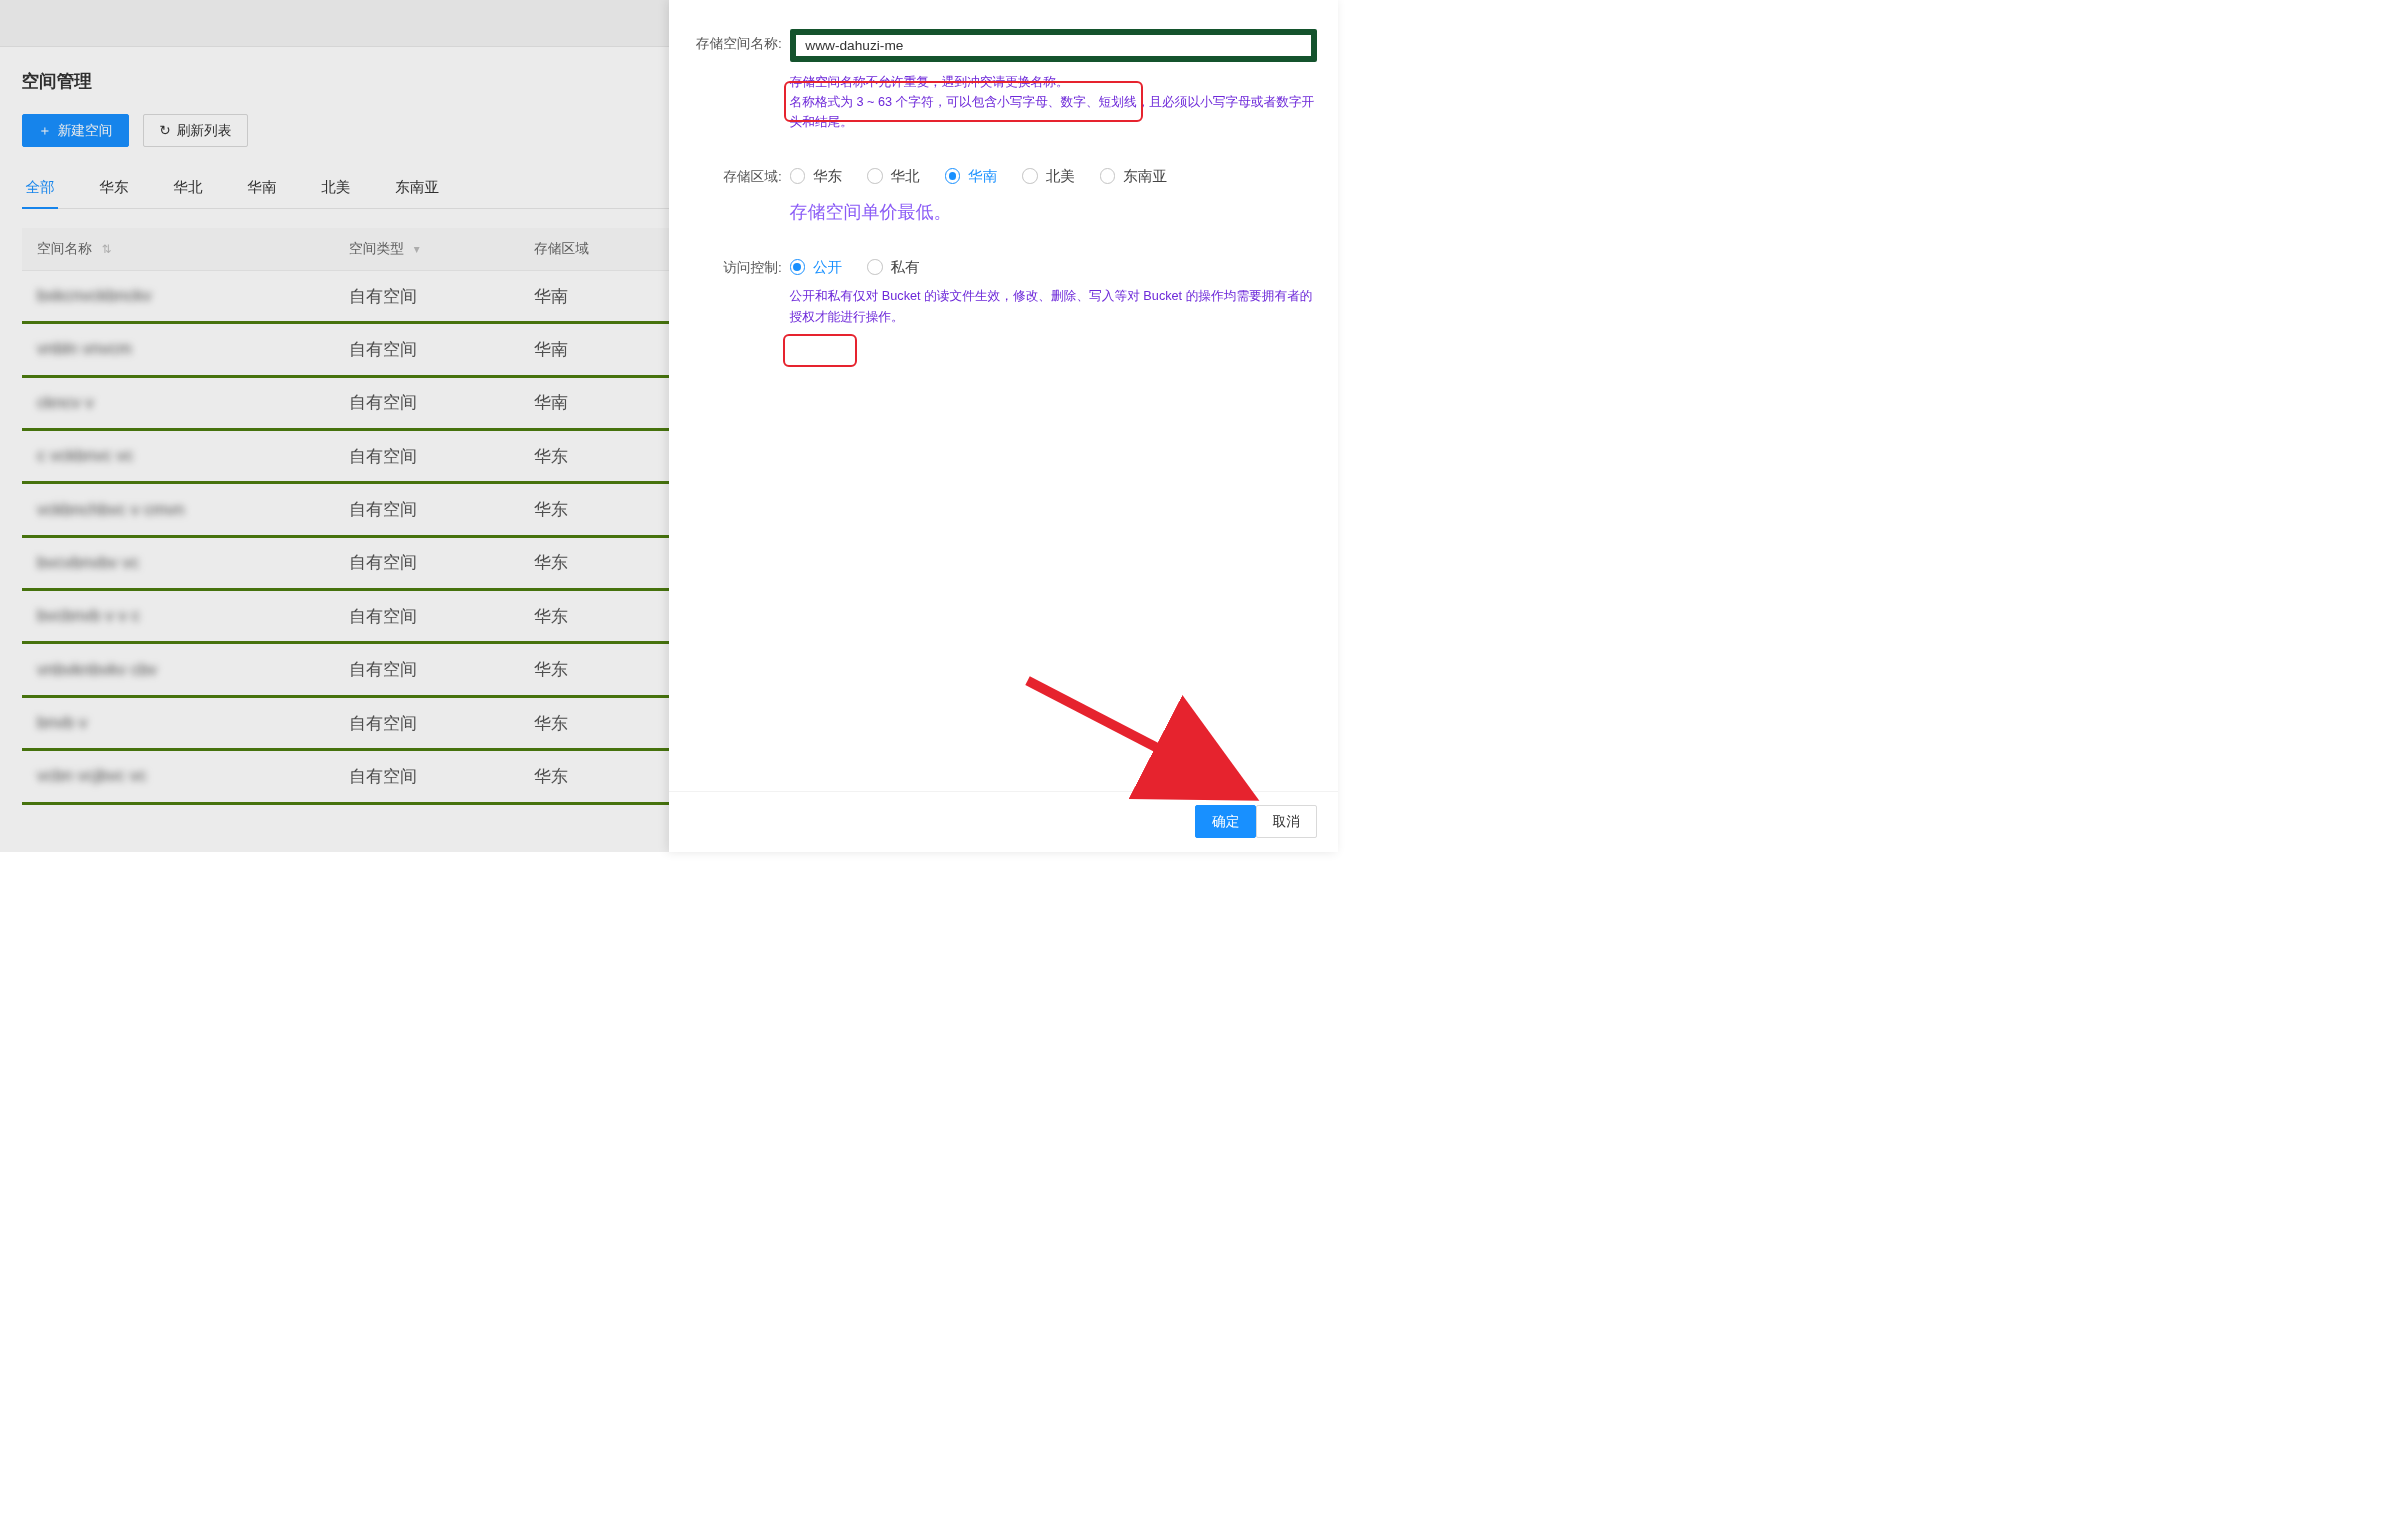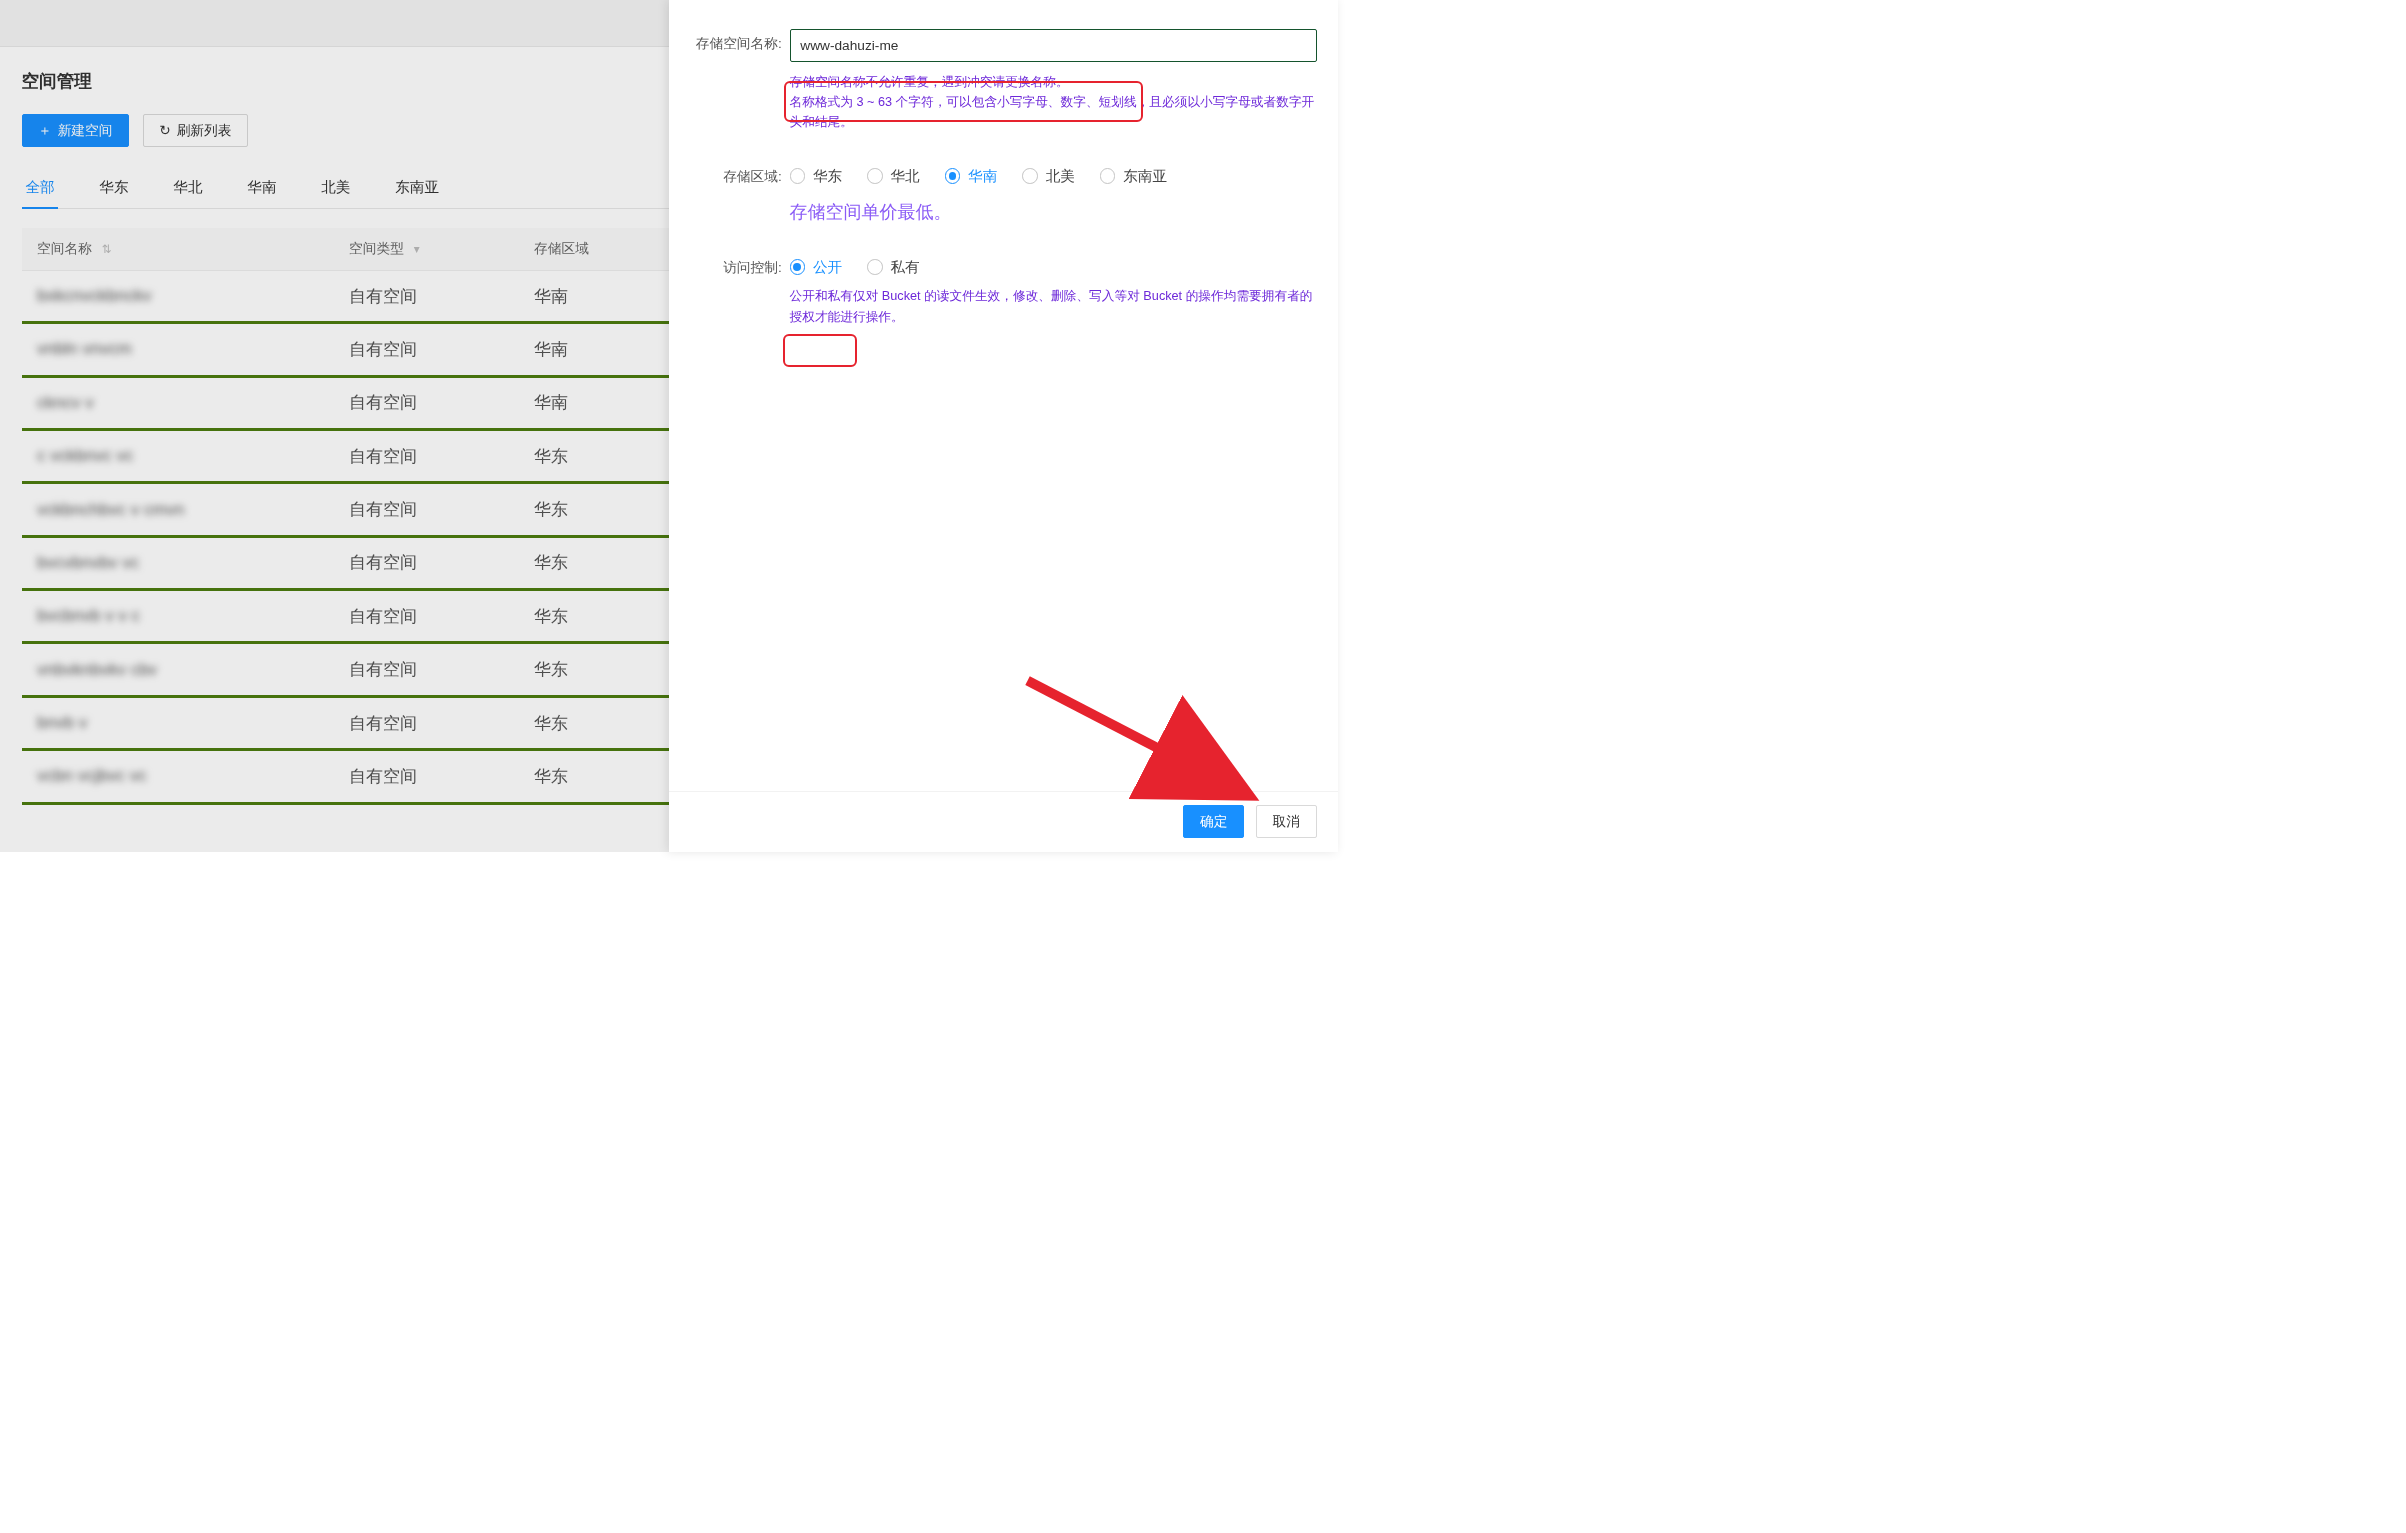--- a/index.html
+++ b/index.html
@@ -147,21 +147,21 @@
     font-size: 13.7px;
     color: #555;
   }
   .form-control { flex: 1; }
   .text-input {
     width: 100%;
     height: 33px;
     padding: 0 9.8px;
     font-size: 13.7px;
     color: #333;
-    border: 1px solid #14532d;
+    border: 6px solid #14532d;
     border-radius: 2px;
     outline: none;
   }
   .hint {
     font-size: 12.7px;
     color: #6d28d9;
     margin-top: 9.8px;
     line-height: 1.6;
   }
   .radio-row {
@@ -189,21 +189,21 @@
   .radio.selected { color: #1890ff; }
   .radio.selected .rdot { border-color: #1890ff; }
   .radio.selected .rdot::after {
     content: ""; width: 7.8px; height: 7.8px;
     background: #1890ff; border-radius: 50%;
   }
   .warn-text { color: #8b5cf6; font-size: 18px; margin-top: 14px; }
   .drawer-footer {
     display: flex;
     justify-content: flex-end;
-    gap: 12px;
+    gap: 0;
     padding: 13.7px 21.5px;
     border-top: 1px solid #f2f2f2;
   }
 
   
   .hl-box {
     position: absolute;
     border: 2.9px solid #e6232e;
     border-radius: 5.9px;
     pointer-events: none;

